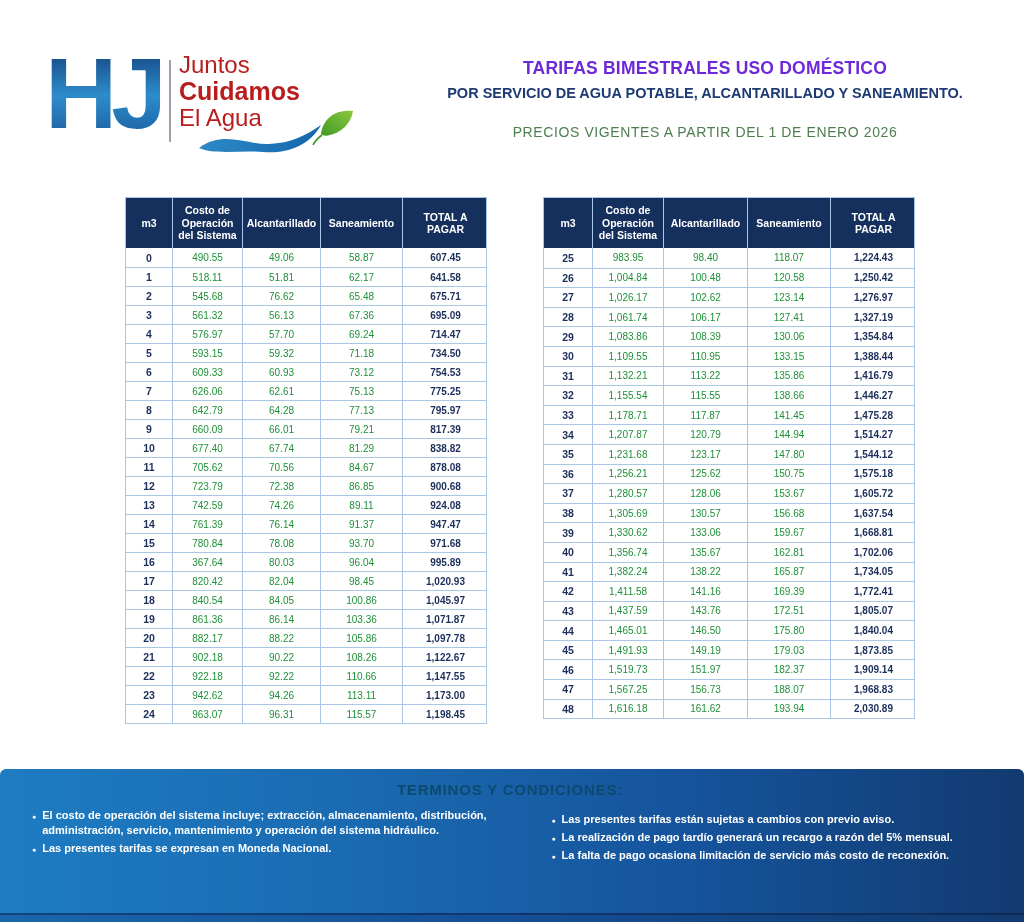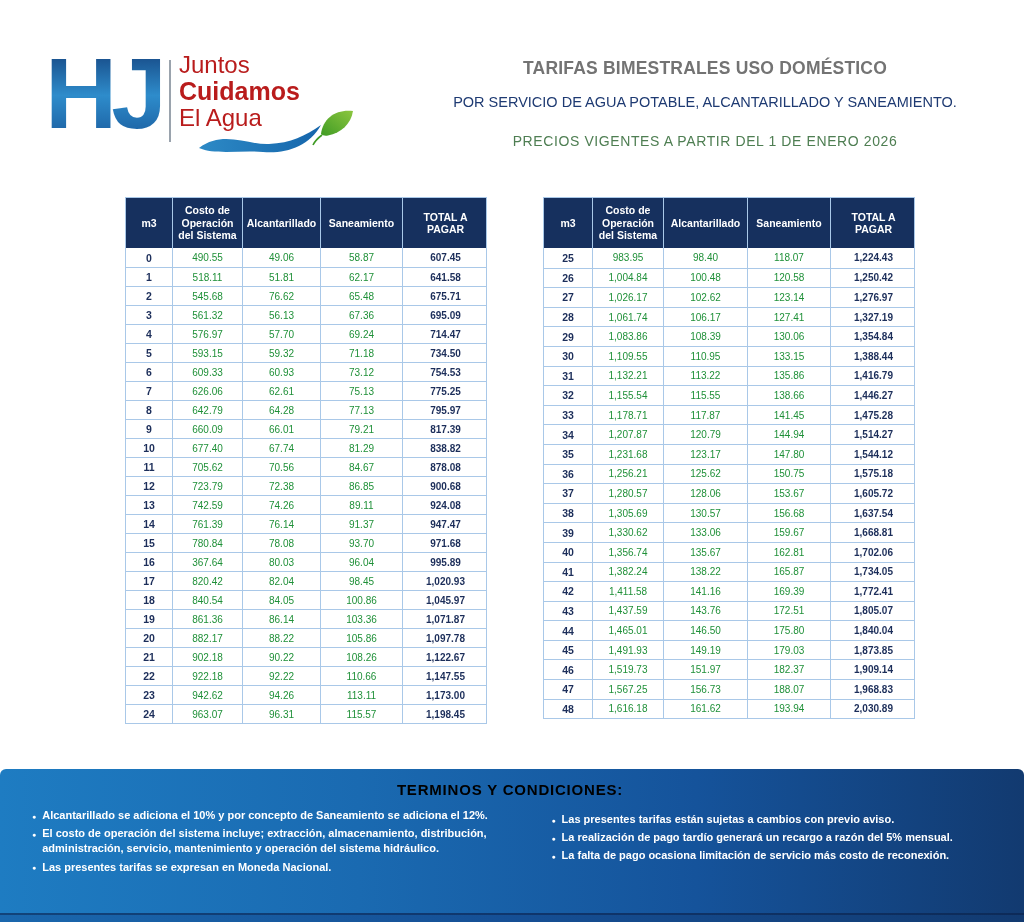--- a/index.html
+++ b/index.html
@@ -16,22 +16,22 @@
   .logo-divider { position:absolute; left:124px; top:10px; width:2px; height:82px;
     background:#9aa3ad; }
   .logo-text { position:absolute; left:134px; top:2px; color:#b91c1c; line-height:1.08; }
   .logo-l1 { font-size:24px; font-weight:400; }
   .logo-l2 { font-size:25px; font-weight:bold; }
   .logo-l3 { font-size:24px; font-weight:400; }
   .logo-art { position:absolute; left:150px; top:58px; }
 
   
   .titles { position:absolute; left:398px; top:58px; width:614px; text-align:center; }
-  .title-main { font-size:17.5px; font-weight:bold; color:#737373; letter-spacing:0.2px; }
-  .title-sub  { font-size:14.5px; font-weight:normal; color:#1e3a72; margin-top:15px; }
+  .title-main { font-size:17.5px; font-weight:bold; color:#6d28d9; letter-spacing:0.2px; }
+  .title-sub  { font-size:14.5px; font-weight:bold; color:#1e3a72; margin-top:6px; }
   .title-validity { font-size:14px; color:#4e7e52; margin-top:23px; letter-spacing:0.6px; }
 
   
   .ttable { position:absolute; top:197px; border:1px solid #a9c8e8; background:#fff; }
   .ttable-left  { left:125px; width:362px; }
   .ttable-right { left:543px; width:372px; }
   .thead { display:grid; height:50px; background:#16305e; }
   .ttable-left  .thead, .ttable-left  .trow { grid-template-columns:47px 70px 78px 82px 85px; }
   .ttable-right .thead, .ttable-right .trow { grid-template-columns:49px 71px 84px 83px 85px; }
   .hcell { display:flex; align-items:center; justify-content:center; text-align:center;
@@ -50,21 +50,21 @@
   .c4 { font-weight:bold; color:#1c2e5a; }
 
   
   .footer-panel { position:absolute; left:0; top:769px; width:1024px; height:144px;
     background:linear-gradient(90deg,#1e7cc2 0%,#1a6ab1 35%,#15539b 68%,#123a70 100%);
     border-radius:6px 6px 0 0; }
   .footer-band { position:absolute; left:0; top:913px; width:1024px; height:9px;
     border-top:2px solid rgba(8,24,60,0.45);
     background:linear-gradient(90deg,#1a67ad 0%,#154f95 50%,#123a70 100%); }
   .footer-title { position:absolute; left:0; top:781px; width:1020px; text-align:center;
-    color:#000000; font-weight:bold; font-size:15px; letter-spacing:0.8px; }
+    color:#0c4a6e; font-weight:bold; font-size:15px; letter-spacing:0.8px; }
   .footer-cols { position:absolute; left:32px; top:808px; width:970px; display:flex; }
   .fcol-left  { width:505px; }
   .fcol-right { width:465px; margin-left:30px; padding-top:4px; }
   .bullet-item { display:flex; color:#fff; font-weight:bold; font-size:11px;
     line-height:1.38; margin-bottom:3px; }
   .bullet-item .dot { font-size:7px; margin:3.5px 6px 0 0; flex:0 0 auto; }
 </style>
 </head>
 <body>
 
@@ -468,24 +468,20 @@
       </div>
   </div>
 
   <div class="footer-panel"></div>
   <div class="footer-band"></div>
   <div class="footer-title">TERMINOS Y CONDICIONES:</div>
   <div class="footer-cols">
     <div class="fcol-left">
         <div class="bullet-item">
           <span class="dot">●</span>
-          <span>Alcantarillado se adiciona el 10% y por concepto de Saneamiento se adiciona el 12%.</span>
-        </div>
-        <div class="bullet-item">
-          <span class="dot">●</span>
           <span>El costo de operación del sistema incluye; extracción, almacenamiento, distribución, administración, servicio, mantenimiento y operación del sistema hidráulico.</span>
         </div>
         <div class="bullet-item">
           <span class="dot">●</span>
           <span>Las presentes tarifas se expresan en Moneda Nacional.</span>
         </div>
       </div>
     <div class="fcol-right">
         <div class="bullet-item">
           <span class="dot">●</span>

